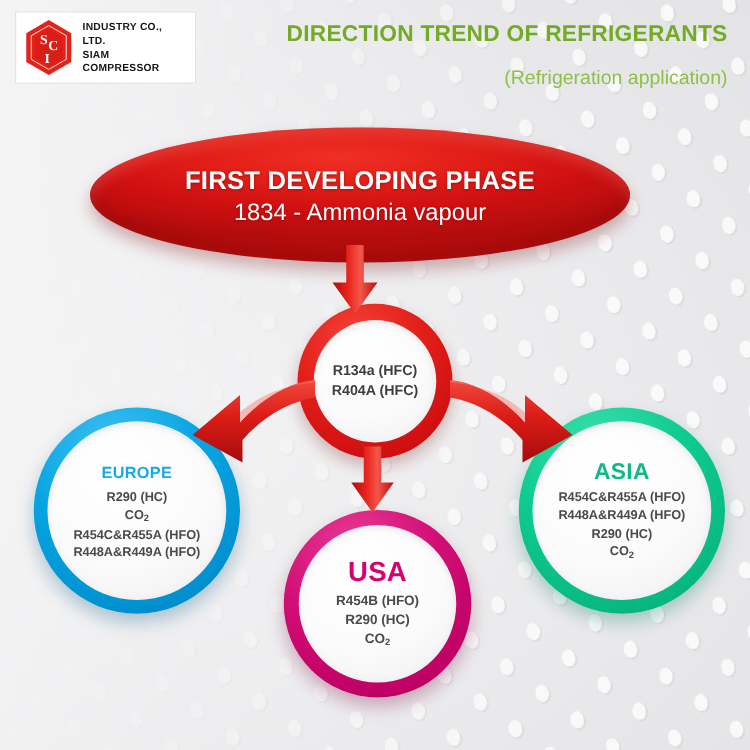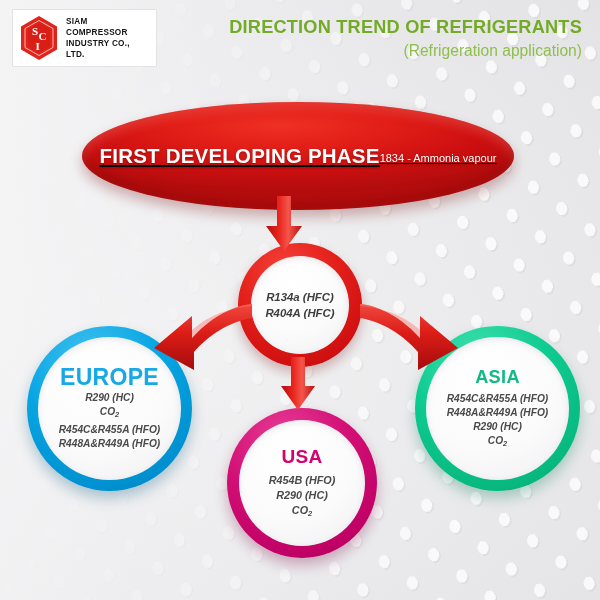--- a/index.html
+++ b/index.html
@@ -49,98 +49,97 @@
   }
   .title-wrap{
     position:absolute;right:18px;top:16px;text-align:right;z-index:6;
   }
   .title-main{
     font-size:18.2px;font-weight:bold;color:#74ab26;letter-spacing:.2px;line-height:22px;
     white-space:nowrap;
     margin-left:14px;
   }
   .title-sub{
-    font-size:15.6px;color:#8fbf4a;line-height:21px;white-space:nowrap;margin-top:2px;text-align:right;
+    font-size:15.6px;color:#8fbf4a;line-height:21px;white-space:nowrap;margin-top:14px;text-align:right;
   }
 
   
   .phase-ellipse{
-    position:absolute;left:82px;top:102px;width:432px;height:108px;
+    position:absolute;left:72px;top:102px;width:432px;height:108px;
     border-radius:50%;
     background:
       radial-gradient(ellipse 70% 58% at 46% 22%, #ef3024 0%, #e01d17 38%, #cc0f10 70%, #b50d0e 100%);
     box-shadow:0 7px 13px rgba(120,10,10,.30), inset 0 -7px 12px rgba(120,0,0,.35), inset 0 5px 11px rgba(255,130,120,.35);
-    display:flex;flex-direction:row;align-items:center;justify-content:center;
+    display:flex;flex-direction:column;align-items:center;justify-content:center;
     z-index:5;
-    text-decoration:underline;
   }
   .phase-title{
     color:#fff;font-size:20.5px;font-weight:bold;letter-spacing:.2px;line-height:24px;
     text-shadow:0 1px 2px rgba(110,0,0,.5);
   }
   .phase-sub{
-    color:#fff;font-size:11px;line-height:19px;text-align:center;margin-top:4px;
+    color:#fff;font-size:19px;line-height:19px;text-align:center;margin-top:4px;
     text-shadow:0 1px 2px rgba(110,0,0,.45);
   }
 
   
   .circ{
     position:absolute;border-radius:50%;
     display:flex;flex-direction:column;align-items:center;justify-content:center;
     box-sizing:border-box;text-align:center;
   }
   .circ .inner{
     border-radius:50%;background:radial-gradient(circle at 40% 28%, #ffffff 0%, #fbfbfc 55%, #eeeef0 100%);
     display:flex;flex-direction:column;align-items:center;justify-content:center;
     width:100%;height:100%;box-sizing:border-box;
     box-shadow:inset 0 2px 6px rgba(120,120,130,.16);
   }
   .heading{font-weight:bold;letter-spacing:.3px;}
   .item{
-    font-style:italic;font-weight:bold;color:#4a4a4a;font-size:10.6px;line-height:14.6px;white-space:nowrap;
+    font-weight:bold;color:#4a4a4a;font-size:10.6px;line-height:14.6px;white-space:nowrap;
   }
   .sub{font-size:7.4px;vertical-align:-2px;}
 
   
   #center-circle{
     left:238px;top:243px;width:124px;height:124px;padding:13px;
     background:radial-gradient(circle at 38% 22%, #f4423a 0%, #e4201a 40%, #cf0f10 78%, #b10d0e 100%);
     box-shadow:0 6px 12px rgba(120,10,10,.28);
     z-index:5;
   }
   #center-circle .item{font-size:11.4px;line-height:16px;color:#3e3e3e;}
 
   
   #europe-circle{
     left:27px;top:326px;width:165px;height:165px;padding:11px;
     background:radial-gradient(circle at 38% 20%, #3fc1f0 0%, #08a5e3 42%, #0090cf 78%, #0279ad 100%);
     box-shadow:0 7px 14px rgba(6,90,130,.30);
     z-index:4;
   }
-  #europe-circle .heading{color:#16a9e6;font-size:23px;line-height:22px;margin-bottom:3px;}
+  #europe-circle .heading{color:#16a9e6;font-size:13px;line-height:22px;margin-bottom:3px;}
   #europe-circle .item{font-size:10.2px;line-height:14.2px;}
 
   
   #asia-circle{
     left:415px;top:326px;width:165px;height:165px;padding:11px;
     background:radial-gradient(circle at 38% 20%, #3ee0ae 0%, #0ecb90 42%, #07b87f 78%, #06a070 100%);
     box-shadow:0 7px 14px rgba(6,120,85,.30);
     z-index:4;
   }
   #asia-circle .heading{color:#12b886;font-size:18.2px;line-height:22px;margin-bottom:4px;}
   #asia-circle .item{font-size:10.2px;line-height:14.2px;}
 
   
   #usa-circle{
     left:227px;top:408px;width:150px;height:150px;padding:12px;
     background:radial-gradient(circle at 38% 20%, #e83c95 0%, #d20f75 42%, #bf0064 78%, #a40257 100%);
     box-shadow:0 7px 14px rgba(120,4,60,.30);
     z-index:6;
   }
-  #usa-circle .heading{color:#d6006e;font-size:19px;line-height:23px;margin-bottom:5px;}
+  #usa-circle .heading{color:#d6006e;font-size:22px;line-height:23px;margin-bottom:5px;}
   #usa-circle .item{font-size:10.8px;line-height:15px;}
 
   
   .arrow{position:absolute;z-index:7;}
   #arrow-top{left:262px;top:196px;width:44px;height:60px;}
   #arrow-usa{left:277px;top:357px;width:42px;height:58px;}
   #arrow-left{left:148px;top:300px;width:110px;height:72px;}
   #arrow-right{left:352px;top:300px;width:112px;height:72px;}
 </style>
 </head>
@@ -155,22 +154,22 @@
       <svg viewBox="0 0 40 46" width="40" height="46">
         <polygon points="20,1 38,11.5 38,34.5 20,45 2,34.5 2,11.5" fill="#e2231a"></polygon>
         <polygon points="20,5.5 34,13.5 34,32.5 20,40.5 6,32.5 6,13.5" fill="none" stroke="#ffffff" stroke-width="0.8" opacity="0.85"></polygon>
         <polygon points="20,8 31,14.5 31,31.5 20,38 9,31.5 9,14.5" fill="#cf1b16" opacity="0.55"></polygon>
         <text x="13" y="20" font-family="Liberation Serif, serif" font-size="11" font-weight="bold" fill="#ffffff">S</text>
         <text x="19.5" y="25" font-family="Liberation Serif, serif" font-size="11" font-weight="bold" fill="#ffffff">C</text>
         <text x="16.5" y="35" font-family="Liberation Serif, serif" font-size="11" font-weight="bold" fill="#ffffff">I</text>
       </svg>
     </div>
     <div>
+      <div class="logo-text">INDUSTRY CO., LTD.</div>
       <div class="logo-text">SIAM COMPRESSOR</div>
-      <div class="logo-text">INDUSTRY CO., LTD.</div>
     </div>
   </div>
 
   <div class="title-wrap">
     <div class="title-main">DIRECTION TREND OF REFRIGERANTS</div>
     <div class="title-sub">(Refrigeration application)</div>
   </div>
 
   <div class="phase-ellipse">
     <div class="phase-title">FIRST DEVELOPING PHASE</div>

